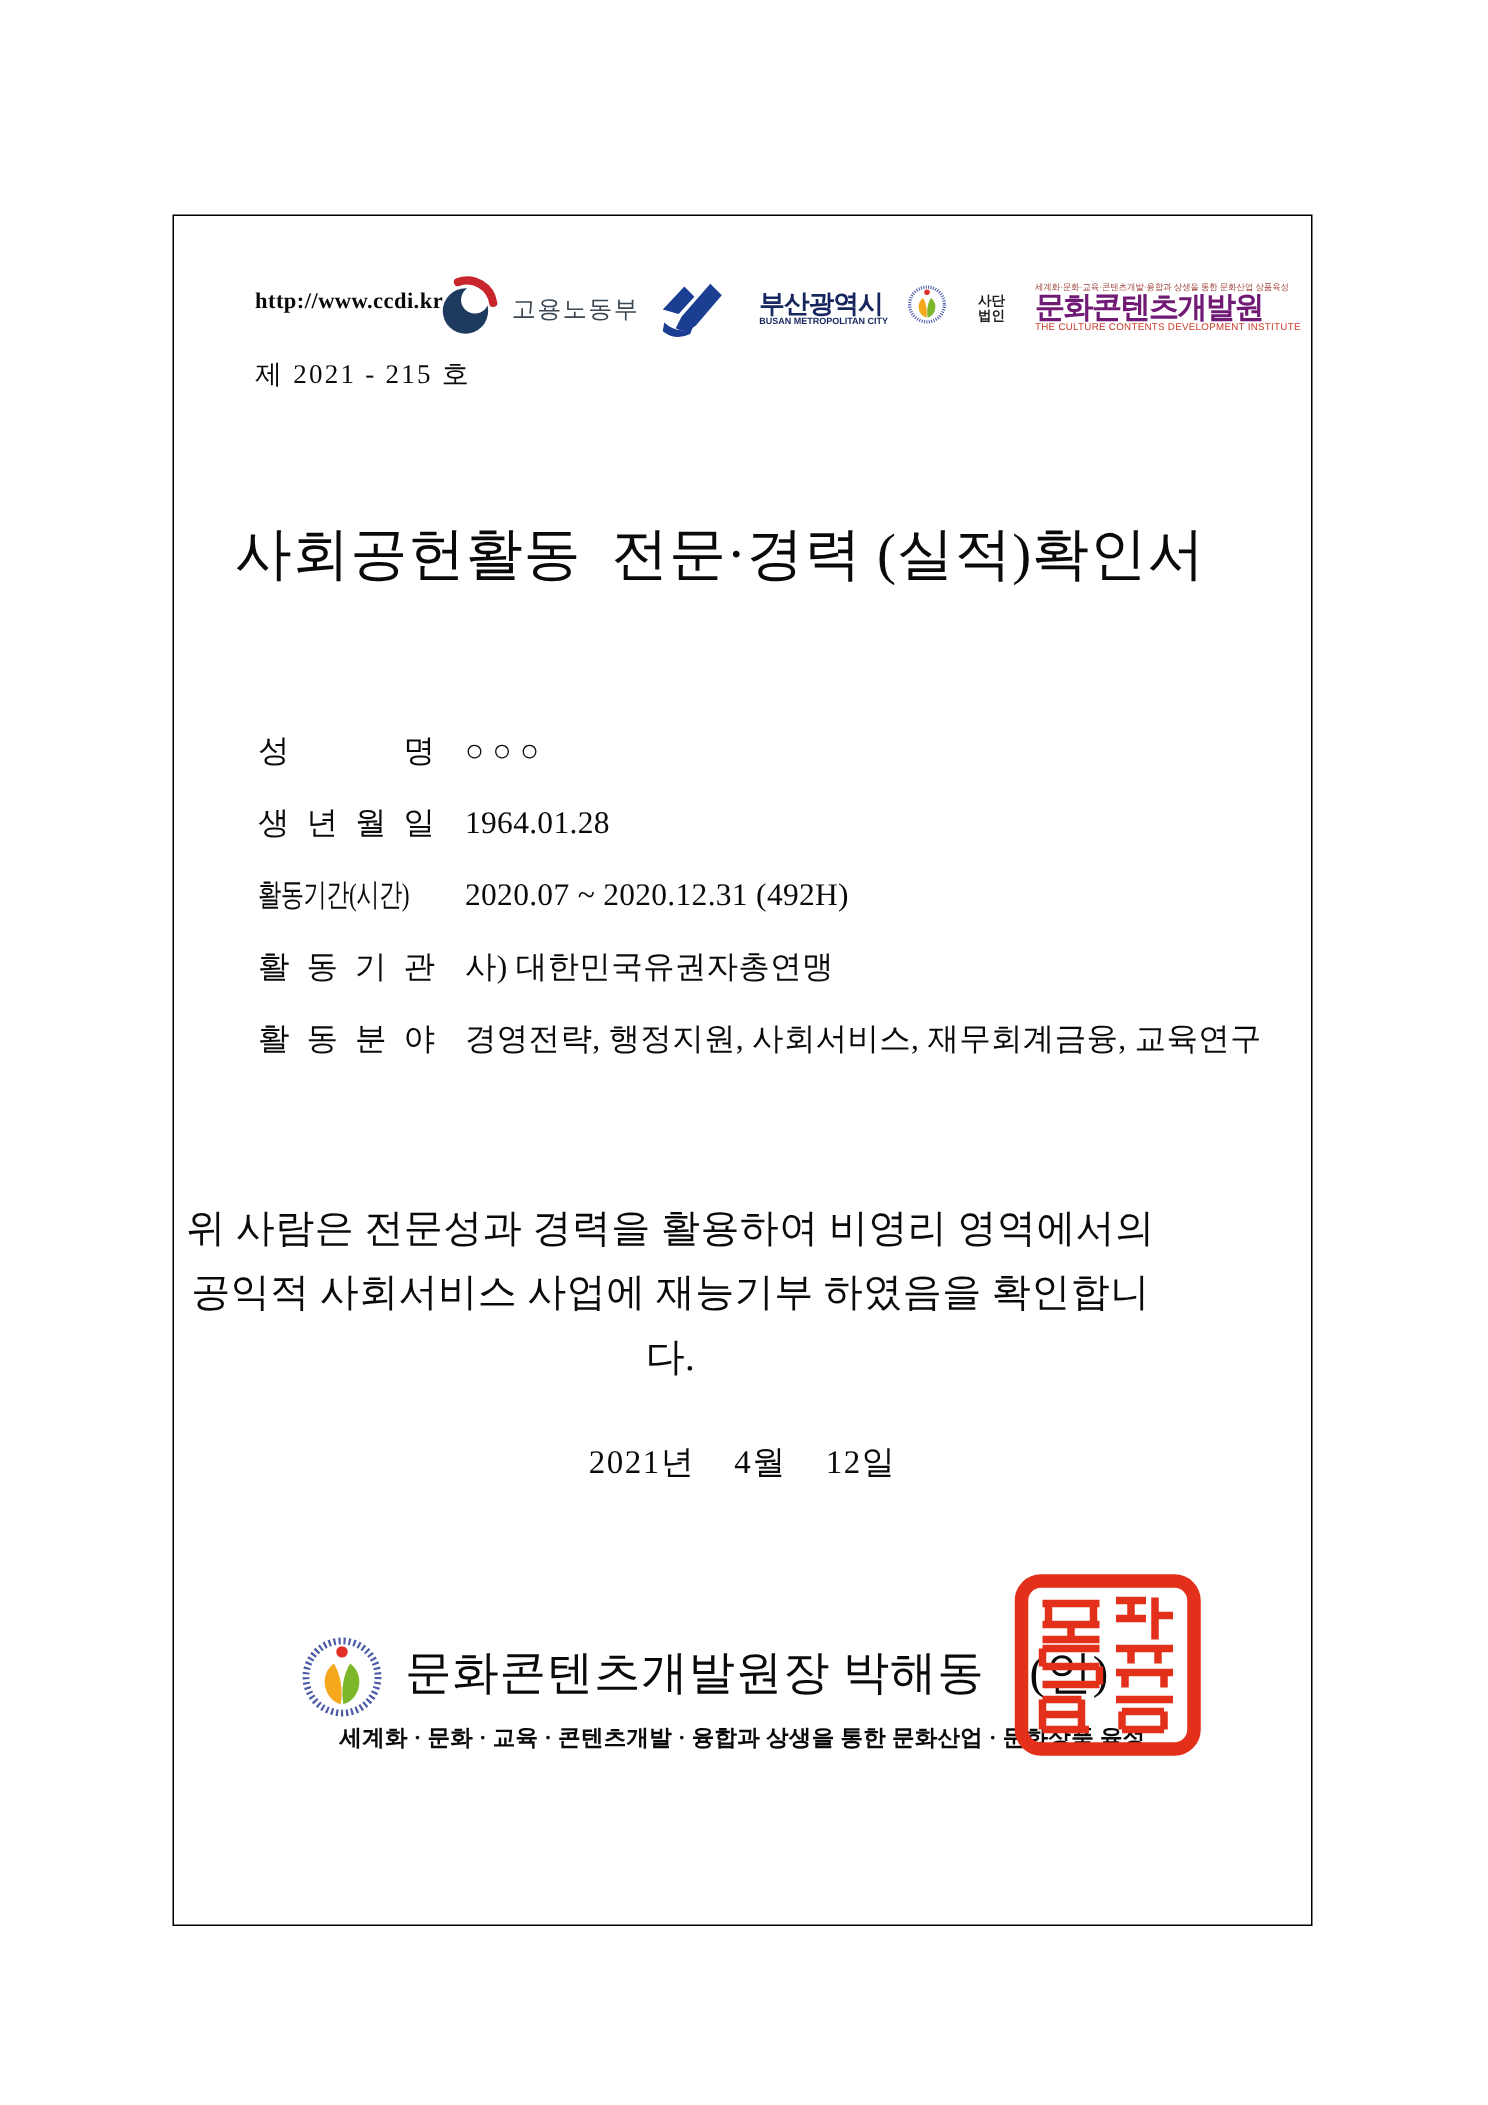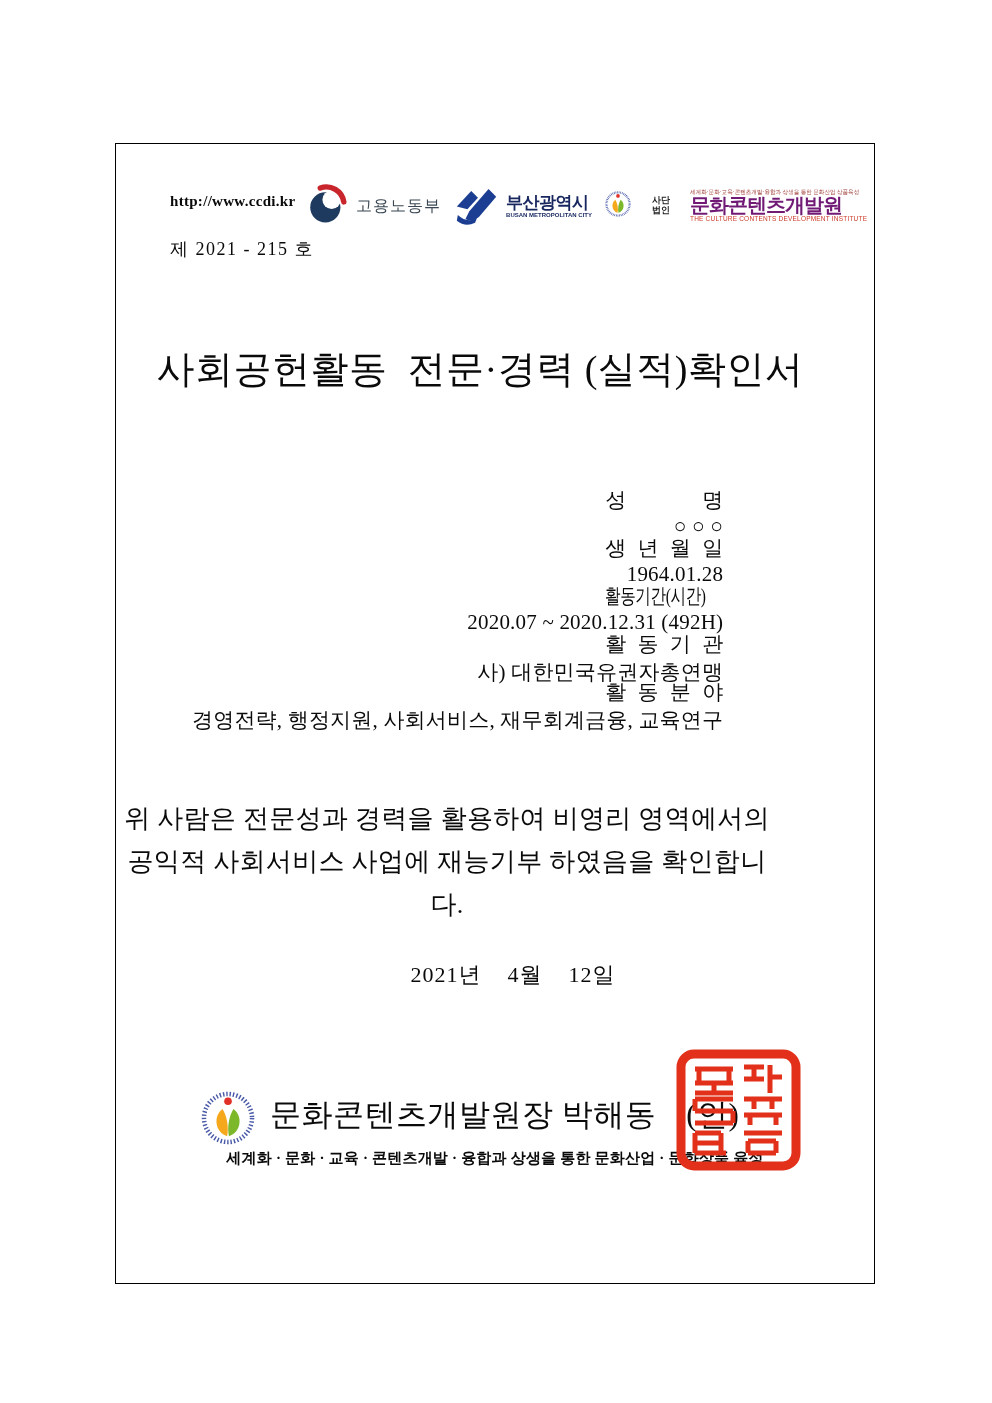--- a/index.html
+++ b/index.html
@@ -9,46 +9,46 @@
   }
   .border-frame{position:absolute;left:115px;top:143px;width:758px;height:1139px;border:1px solid #000;}
 
   .url{position:absolute;left:170px;top:193px;font-size:15px;font-weight:bold;letter-spacing:.3px;}
   .doc-number{position:absolute;left:170px;top:237px;font-size:18px;letter-spacing:1.5px;}
 
   .logos{position:absolute;top:180px;right:120px;height:52px;display:flex;align-items:center;gap:12px;}
   .logo-group{display:flex;align-items:center;}
   .moel{gap:8px;}
   .moel-name{font-family:"Liberation Sans","DejaVu Sans",sans-serif;font-size:16px;color:#3a4752;letter-spacing:1px;}
-  .busan{gap:5px;}
+  .busan{gap:20px;}
   .busan-text{display:flex;flex-direction:column;line-height:1.05;}
   .busan-name{font-family:"Liberation Sans","DejaVu Sans",sans-serif;font-size:17px;font-weight:bold;color:#17265e;letter-spacing:-.5px;white-space:nowrap;}
   .busan-en{font-family:"Liberation Sans","DejaVu Sans",sans-serif;font-size:6px;font-weight:bold;color:#17265e;white-space:nowrap;}
   .ccdi{gap:20px;}
   .ccdi-prefix{font-family:"Liberation Sans","DejaVu Sans",sans-serif;font-size:9px;font-weight:bold;color:#222;line-height:1.1;white-space:pre-line;}
   .ccdi-block{display:flex;flex-direction:column;line-height:1.05;}
   .ccdi-slogan{font-size:6px;color:#a0423c;white-space:nowrap;transform:scaleX(.93);transform-origin:left;}
   .ccdi-name{font-family:"Liberation Sans","DejaVu Sans",sans-serif;font-size:20px;font-weight:bold;color:#701a75;letter-spacing:-1px;white-space:nowrap;}
   .ccdi-en{font-family:"Liberation Sans","DejaVu Sans",sans-serif;font-size:6.5px;color:#cd3a2a;letter-spacing:.2px;white-space:nowrap;}
 
   .title{position:absolute;left:100px;top:344px;width:760px;text-align:center;
          font-size:38px;letter-spacing:.5px;white-space:pre;}
 
   .fields{position:absolute;left:172px;top:486px;}
-  .field-row{display:flex;align-items:flex-end;height:28px;margin-bottom:20px;flex-direction:column;}
+  .field-row{display:flex;align-items:center;height:28px;margin-bottom:20px;}
   .field-label{display:inline-block;width:118px;font-size:21px;text-align:justify;text-align-last:justify;}
   .field-label.compressed{text-align:left;text-align-last:left;white-space:nowrap;
          transform:scaleX(.74);transform-origin:left center;letter-spacing:-.5px;}
   .field-value{margin-left:20px;font-size:21px;white-space:nowrap;letter-spacing:.2px;}
 
   .body-text{position:absolute;left:115px;top:797px;width:664px;text-align:center;
          font-size:26px;line-height:43px;letter-spacing:.3px;}
 
   .date-line{position:absolute;left:115px;top:960px;width:760px;text-align:center;
-         font-size:22px;letter-spacing:1px;white-space:pre;padding-left:18px;}
+         font-size:22px;letter-spacing:1px;white-space:pre;}
 
   .sig-logo{position:absolute;left:199px;top:1089px;width:58px;height:58px;}
   .sig-text{position:absolute;left:270px;top:1094px;font-size:31px;letter-spacing:.5px;white-space:nowrap;z-index:1;}
   .seal-mark{margin-left:30px;}
   .seal{position:absolute;left:676px;top:1049px;z-index:2;}
 
   .footer{position:absolute;left:115px;top:1149px;width:760px;text-align:center;
          font-size:15px;font-weight:bold;letter-spacing:.2px;white-space:nowrap;}
 </style>
 </head>

